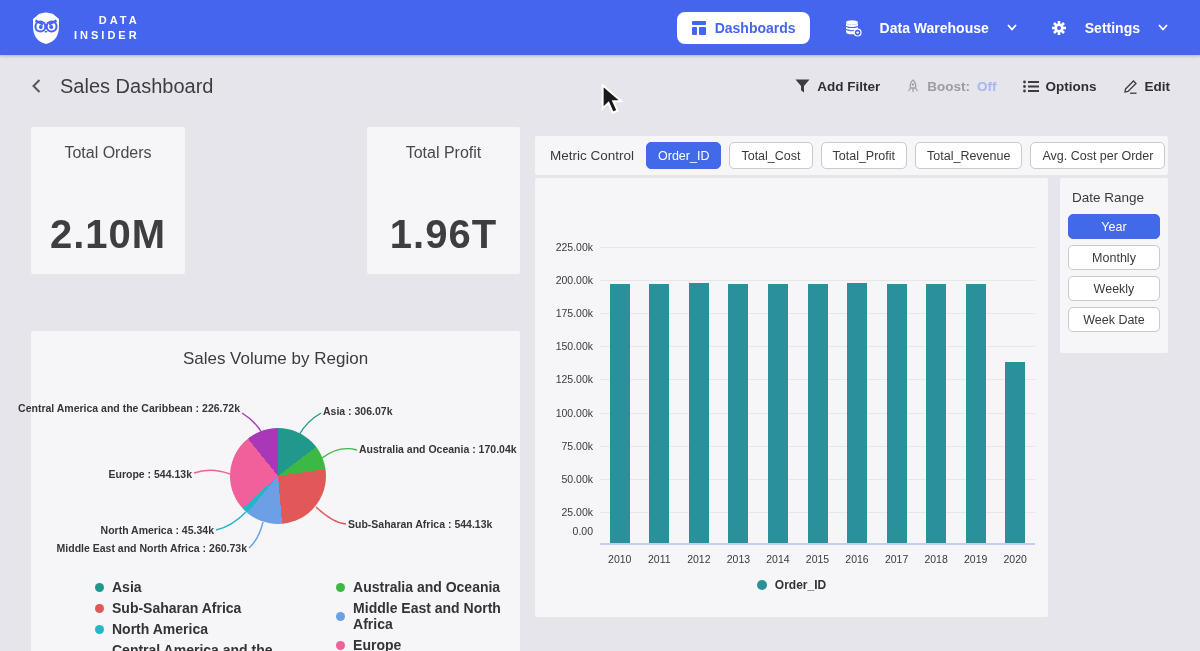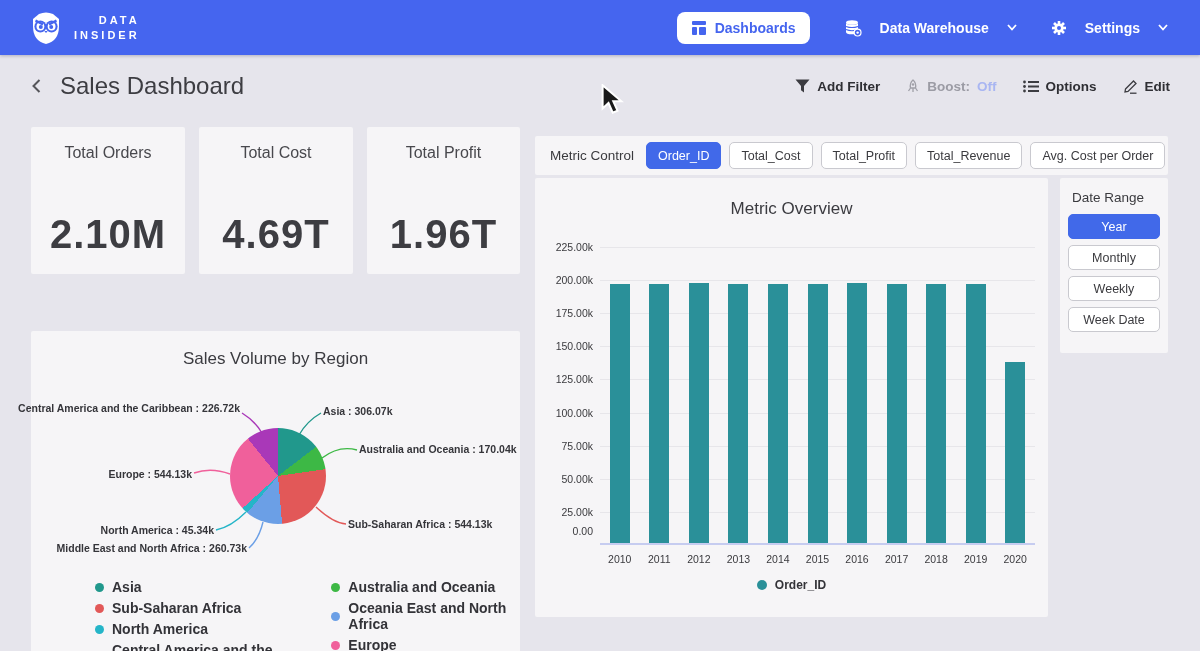--- a/index.html
+++ b/index.html
@@ -14,21 +14,21 @@
   .brand-text { color:#fff; font-size:11px; font-weight:bold; letter-spacing:3px; line-height:1.35;text-align:right; }
   .nav-right { margin-left:auto; display:flex; align-items:center; gap:34px; margin-right:32px; }
   .nav-pill { display:flex; align-items:center; gap:8px; background:#fff; border:none; border-radius:8px;
               padding:8px 14px; color:#4565ef; font-size:14px; font-weight:bold; cursor:pointer; }
   .nav-link { display:flex; align-items:center; gap:18px; color:#fff; font-size:14px; font-weight:bold; cursor:pointer; }
   .chev { width:10px; height:7px; }
 
   
   .subheader { position:absolute; left:0; top:55px; width:1200px; height:62px; display:flex; align-items:center; }
   .back { margin-left:28px; width:18px; height:18px; cursor:pointer; }
-  .page-title { margin-left:14px; font-size:24px; color:#3d3d42; font-weight:500; }
+  .page-title { margin-left:14px; font-size:20px; color:#3d3d42; font-weight:500; }
   .actions { margin-left:auto; margin-right:30px; display:flex; align-items:center; gap:26px; }
   .action { display:flex; align-items:center; gap:7px; font-size:13.5px; font-weight:bold; color:#2f2f34; cursor:pointer; }
   .action.muted { color:#9b9ba4; cursor:default; }
   .boost-off { color:#a9b6f2; }
 
   
   .panel { position:absolute; background:#f6f5f7; border-radius:2px; }
 
   
   .kpi { display:flex; flex-direction:column; align-items:center; justify-content:center; gap:34px; }
@@ -187,24 +187,20 @@
   </div>
 
   <svg class="cursor" style="left:600px; top:84px;" width="24" height="30" viewBox="0 0 18 24">
     <path d="M1.5 1 L1.5 19.5 L6.2 15.2 L9.6 23 L13.4 21.3 L10 13.8 L16.5 13.8 Z" fill="#1a1a1a" stroke="#fff" stroke-width="1.6"></path>
   </svg>
 
   <div class="panel kpi" style="left:31px; top:127px; width:154px; height:147px;">
     <div class="kpi-label">Total Orders</div>
     <div class="kpi-value">2.10M</div>
   </div>
-  <div class="panel kpi" style="left:199px; top:127px; width:154px; height:147px;">
-    <div class="kpi-label">Total Cost</div>
-    <div class="kpi-value">4.69T</div>
-  </div>
   <div class="panel kpi" style="left:367px; top:127px; width:153px; height:147px;">
     <div class="kpi-label">Total Profit</div>
     <div class="kpi-value">1.96T</div>
   </div>
 
   <div class="panel metric-strip" style="left:535px; top:136px; width:633px; height:39px;">
     <span class="metric-label">Metric Control</span>
     <div id="metric-buttons" style="display:flex; gap:8px;">
         <button class="chip selected">Order_ID</button>
         <button class="chip">Total_Cost</button>
@@ -258,32 +254,31 @@
             <span>Central America and the Caribbean</span>
           </div>
         </div>
       <div class="legend-col" id="legend-col-1">
           <div class="legend-item">
             <span class="legend-dot" style="background: rgb(61, 184, 69);"></span>
             <span>Australia and Oceania</span>
           </div>
           <div class="legend-item">
             <span class="legend-dot" style="background: rgb(107, 159, 230);"></span>
-            <span>Oceania East and North Africa</span>
+            <span>Middle East and North Africa</span>
           </div>
           <div class="legend-item">
             <span class="legend-dot" style="background: rgb(240, 96, 155);"></span>
             <span>Europe</span>
           </div>
         </div>
     </div>
   </div>
 
   <div class="panel" style="left:535px; top:178px; width:513px; height:439px;">
-    <div class="chart-title" style="top:21px;">Metric Overview</div>
 
     <div id="yticks">
         <div class="ytick" style="left: 6px; top: 63px;">225.00k</div>
         <div class="ytick" style="left: 6px; top: 96.1111px;">200.00k</div>
         <div class="ytick" style="left: 6px; top: 129.222px;">175.00k</div>
         <div class="ytick" style="left: 6px; top: 162.333px;">150.00k</div>
         <div class="ytick" style="left: 6px; top: 195.444px;">125.00k</div>
         <div class="ytick" style="left: 6px; top: 228.556px;">100.00k</div>
         <div class="ytick" style="left: 6px; top: 261.667px;">75.00k</div>
         <div class="ytick" style="left: 6px; top: 294.778px;">50.00k</div>

